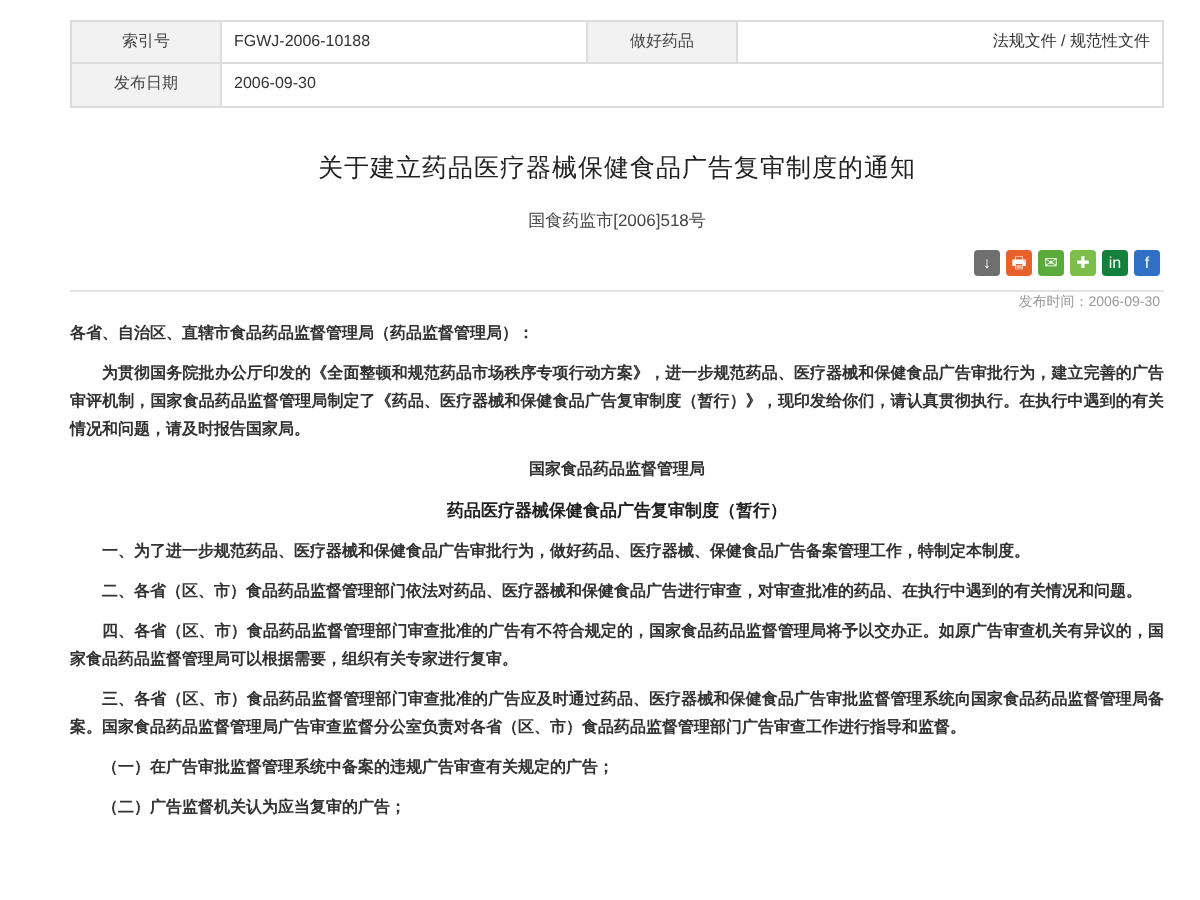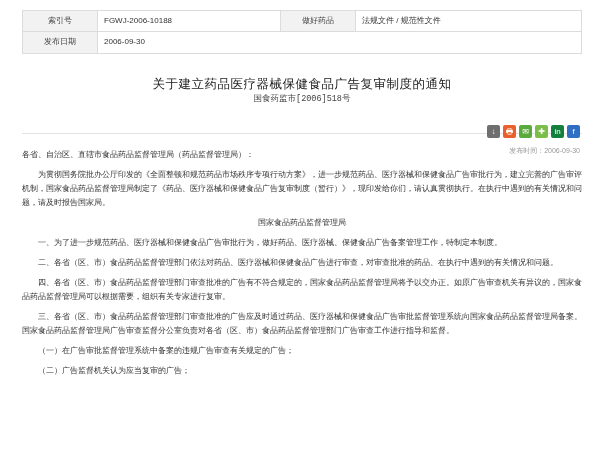--- a/index.html
+++ b/index.html
@@ -11,21 +11,21 @@
     height: 450px;
     background: #ffffff;
     font-family: "Liberation Sans", sans-serif;
     color: #333333;
     overflow: hidden;
   }
   .page {
     width: 600px;
     height: 450px;
     box-sizing: border-box;
-    padding: 10px 18px 0 22px;
+    padding: 10px 18px 0 35px;
     background: #ffffff;
     position: relative;
   }
 
   
   table.meta {
     width: 100%;
     border-collapse: collapse;
     font-size: 8px;
     color: #333;
@@ -43,37 +43,36 @@
     color: #444;
     width: 62px;
   }
   td.val {
     background: #ffffff;
     color: #333;
   }
   .w-idx { width: 62px; }
   .w-idxv { width: 170px; }
   .w-cat { width: 78px; }
-  .w-catv { width: auto; }
+  .w-catv { width: auto; text-align: right; }
 
   
   .title {
     text-align: center;
     font-size: 12.5px;
     color: #222;
     font-weight: normal;
     margin-top: 22px;
     letter-spacing: 0.5px;
   }
   .docnum {
     text-align: center;
     font-size: 8.5px;
     color: #444;
-    margin-top: 0;
-    font-family: Liberation Mono, monospace;
+    margin-top: 12px;
   }
 
   
   .toolbar {
     position: absolute;
     right: 20px;
     top: 125px;
     display: flex;
     align-items: center;
     gap: 3px;
@@ -112,20 +111,21 @@
   
   .body {
     margin-top: 14px;
     font-size: 8px;
     line-height: 1.75;
     color: #333;
     text-align: justify;
   }
   .body p {
     margin: 0 0 6px 0;
+    font-weight: bold;
   }
   .indent { text-indent: 16px; }
   .center { text-align: center; text-indent: 0; }
   .sub-title {
     text-align: center;
     font-size: 8.5px;
     margin: 10px 0 6px 0;
     color: #222;
   }
   .sig {
@@ -166,20 +166,21 @@
   </div>
 
   <div class="pubdate">发布时间：2006-09-30</div>
 
   <div class="divider"></div>
 
   <div class="body">
     <p>各省、自治区、直辖市食品药品监督管理局（药品监督管理局）：</p>
     <p class="indent">为贯彻国务院批办公厅印发的《全面整顿和规范药品市场秩序专项行动方案》，进一步规范药品、医疗器械和保健食品广告审批行为，建立完善的广告审评机制，国家食品药品监督管理局制定了《药品、医疗器械和保健食品广告复审制度（暂行）》，现印发给你们，请认真贯彻执行。在执行中遇到的有关情况和问题，请及时报告国家局。</p>
     <p class="center sig">国家食品药品监督管理局</p>
+    <p class="sub-title">药品医疗器械保健食品广告复审制度（暂行）</p>
     <p class="indent">一、为了进一步规范药品、医疗器械和保健食品广告审批行为，做好药品、医疗器械、保健食品广告备案管理工作，特制定本制度。</p>
     <p class="indent">二、各省（区、市）食品药品监督管理部门依法对药品、医疗器械和保健食品广告进行审查，对审查批准的药品、在执行中遇到的有关情况和问题。</p>
     <p class="indent">四、各省（区、市）食品药品监督管理部门审查批准的广告有不符合规定的，国家食品药品监督管理局将予以交办正。如原广告审查机关有异议的，国家食品药品监督管理局可以根据需要，组织有关专家进行复审。</p>
     <p class="indent">三、各省（区、市）食品药品监督管理部门审查批准的广告应及时通过药品、医疗器械和保健食品广告审批监督管理系统向国家食品药品监督管理局备案。国家食品药品监督管理局广告审查监督分公室负责对各省（区、市）食品药品监督管理部门广告审查工作进行指导和监督。</p>
     <p class="indent">（一）在广告审批监督管理系统中备案的违规广告审查有关规定的广告；</p>
     <p class="indent">（二）广告监督机关认为应当复审的广告；</p>
   </div>
 
 </div>
 

